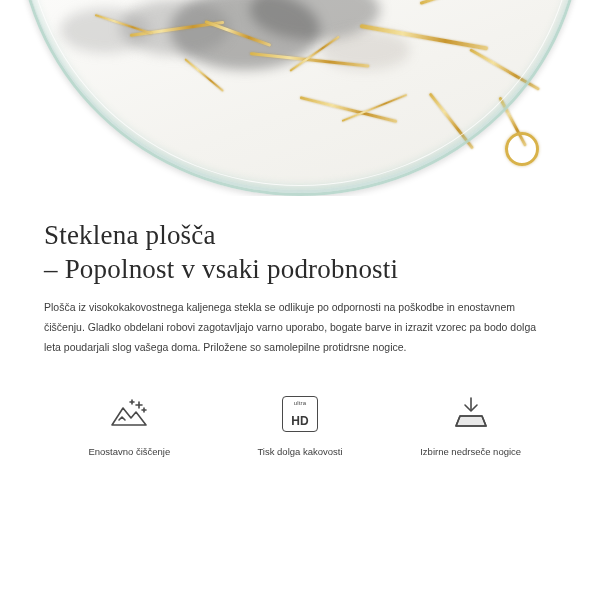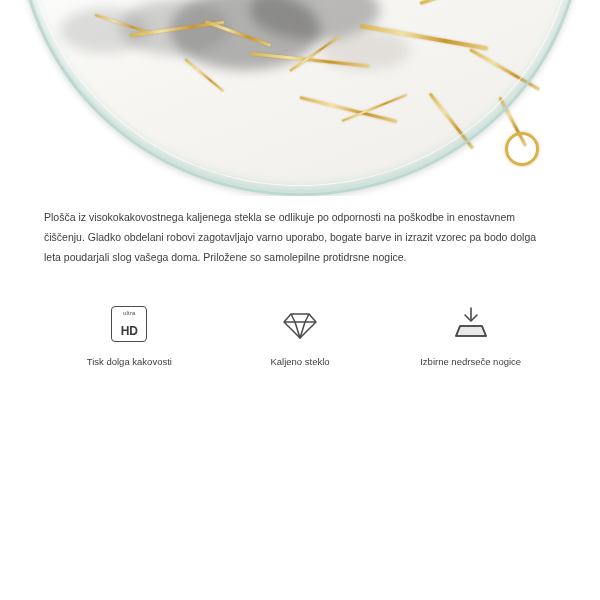--- a/index.html
+++ b/index.html
@@ -188,47 +188,53 @@
     <div class="vein" style="left:342px; top:120px; width:70px; height:2px; transform:rotate(-22deg);"></div>
     <div class="vein" style="left:185px; top:58px; width:50px; height:2px; transform:rotate(40deg);"></div>
     <div class="vein" style="left:95px; top:14px; width:60px; height:2px; transform:rotate(18deg);"></div>
     <div style="position:absolute; left:505px; top:132px; width:28px; height:28px; border:3px solid #d8b24a; border-radius:50%; box-shadow:0 0 3px rgba(180,140,40,0.5);"></div>
 
     <div class="hero-rim"></div>
     <div class="hero-rim2"></div>
   </div>
 
   <div class="content">
+    <h1 class="headline">
+      <span>Steklena plošča</span>
+      <span class="line2">– Popolnost v vsaki podrobnosti</span>
+    </h1>
 
     <p class="body-copy">Plošča iz visokokakovostnega kaljenega stekla se odlikuje po odpornosti na poškodbe in enostavnem čiščenju. Gladko obdelani robovi zagotavljajo varno uporabo, bogate barve in izrazit vzorec pa bodo dolga leta poudarjali slog vašega doma. Priložene so samolepilne protidrsne nogice.</p>
 
     <div class="features">
 
+      <div class="feature">
+        <div class="feature-icon">
+          <svg width="40" height="34" viewBox="0 0 40 34" fill="none" stroke="#4a4a4a" stroke-width="1.6" stroke-linecap="round" stroke-linejoin="round">
+            <path d="M3 28 L14 11 L22 21 L27 15 L37 28 Z"></path>
+            <path d="M10 23 l3 -3 l3 3"></path>
+            <path d="M30 5 l0 6 M27 8 l6 0"></path>
+            <path d="M35 11 l0 4 M33 13 l4 0"></path>
+            <path d="M23 3 l0 4 M21 5 l4 0"></path>
+          </svg>
+        </div>
+        <div class="feature-label">Enostavno čiščenje</div>
+      </div>
 
       <div class="feature">
         <div class="feature-icon">
           <div class="ultrahd-box">
             <span class="ultrahd-top">ultra</span>
             <span class="ultrahd-bottom">HD</span>
           </div>
         </div>
         <div class="feature-label">Tisk dolga kakovosti</div>
       </div>
 
 
-      <div class="feature">
-        <div class="feature-icon">
-          <svg width="38" height="34" viewBox="0 0 38 34" fill="none" stroke="#4a4a4a" stroke-width="1.5" stroke-linejoin="round">
-            <path d="M10 7 L28 7 L35 15 L19 31 L3 15 Z"></path>
-            <path d="M3 15 L35 15"></path>
-            <path d="M10 7 L14 15 L19 31 L24 15 L28 7"></path>
-          </svg>
-        </div>
-        <div class="feature-label">Kaljeno steklo</div>
-      </div>
 
       <div class="feature">
         <div class="feature-icon">
           <svg width="38" height="36" viewBox="0 0 38 36" fill="none" stroke="#4a4a4a" stroke-width="1.6" stroke-linecap="round" stroke-linejoin="round">
             <path d="M19 2 L19 14"></path>
             <path d="M13 9 L19 15 L25 9"></path>
             <path d="M8 20 L30 20 L34 30 L4 30 Z" fill="#4a4a4a" fill-opacity="0.12"></path>
             <path d="M8 20 L30 20 L34 30 L4 30 Z"></path>
           </svg>
         </div>

